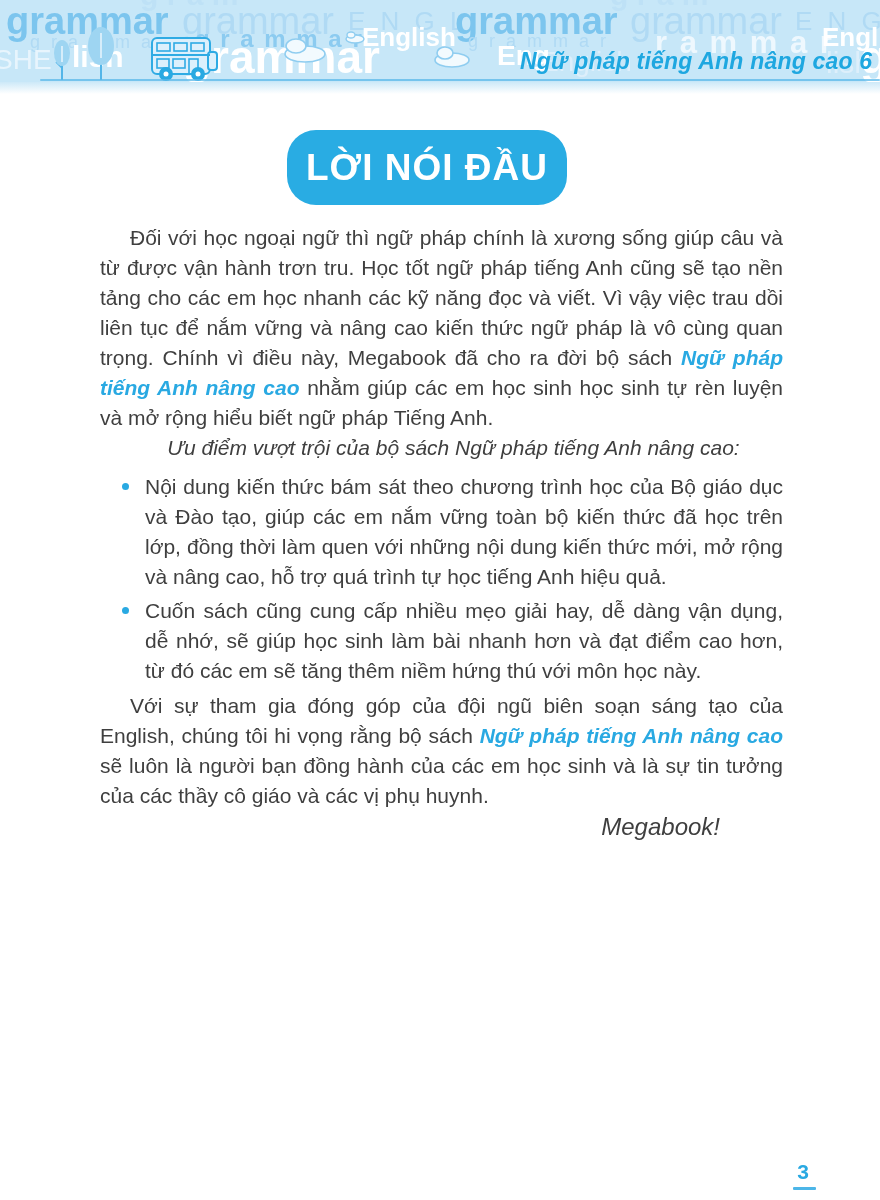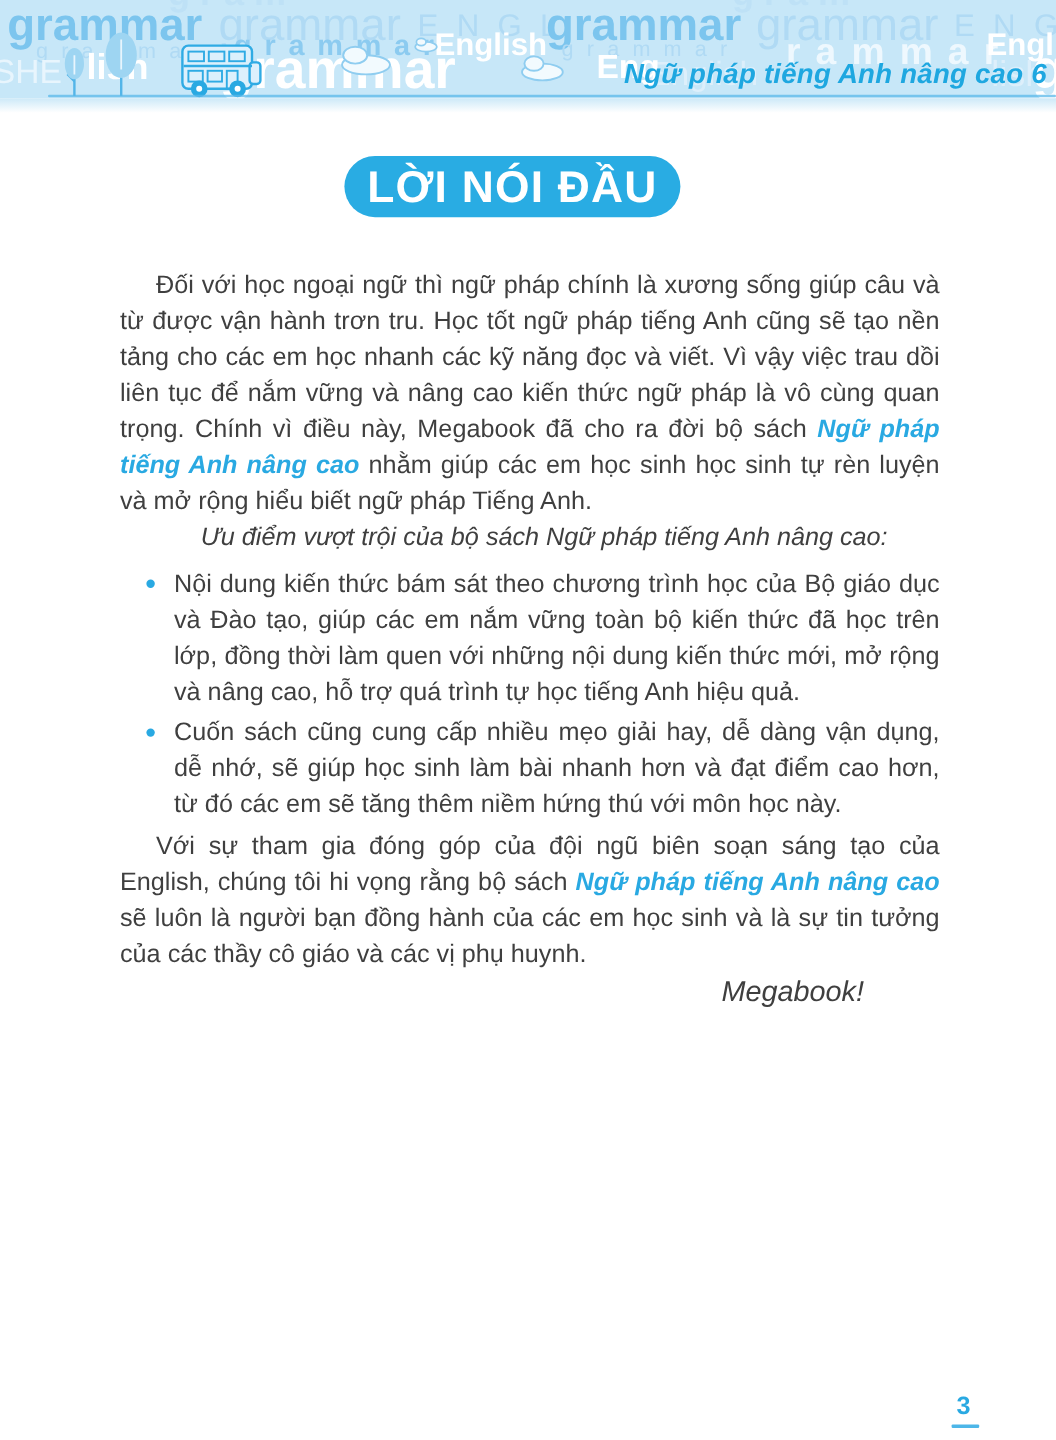--- a/index.html
+++ b/index.html
@@ -25,21 +25,21 @@
     background:#5ab8e9;opacity:.75;border-radius:1px;
   }
   .banner-art{position:absolute;top:0;left:0;}
   .header-title{
     position:absolute;top:48px;left:520px;width:272px;
     font-size:23px;font-weight:bold;font-style:italic;
     color:#1ea7e0;letter-spacing:.2px;white-space:nowrap;
   }
   
   .title-pill{
-    position:absolute;top:130px;left:287px;width:280px;height:51px;
+    position:absolute;top:130px;left:287px;width:280px;height:75px;
     background:#29ace3;border-radius:29px;
     display:flex;align-items:center;justify-content:center;
   }
   .title-pill span{
     color:#ffffff;font-size:37px;font-weight:800;letter-spacing:1px;
     font-family:"Liberation Sans",sans-serif;
   }
   
   .content{
     position:absolute;top:223px;left:100px;width:683px;

